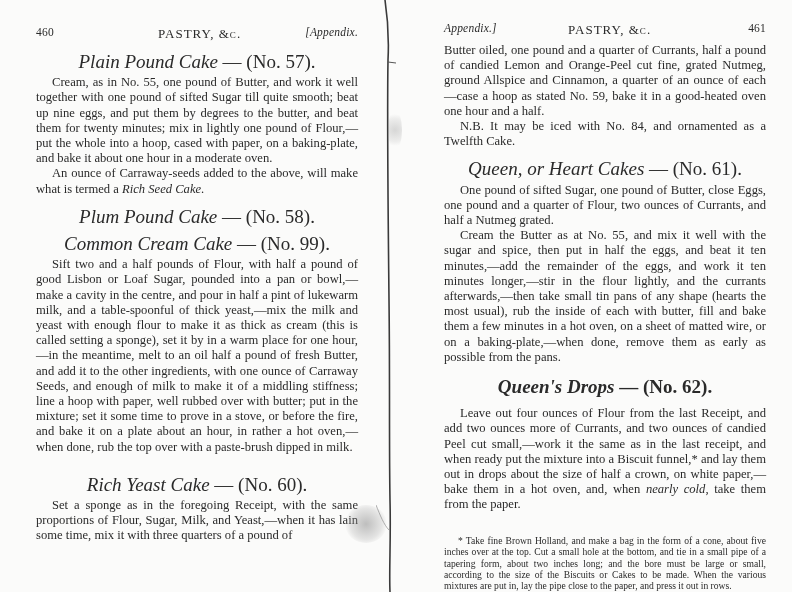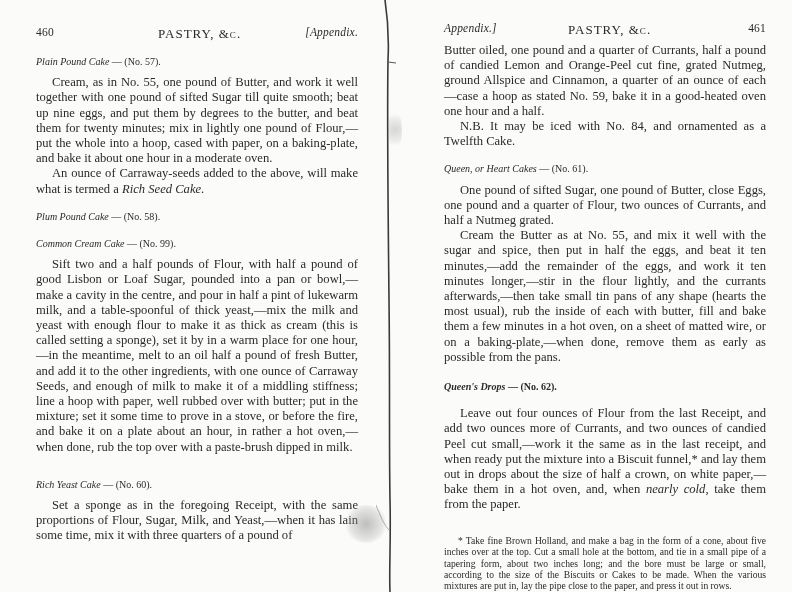--- a/index.html
+++ b/index.html
@@ -15,21 +15,21 @@
   .running-head {
     position: absolute; top: 26px; height: 16px;
     font-size: 11.5px; letter-spacing: 0.2px;
   }
   .running-head .num { position: absolute; top: 0; }
   .running-head .center { position: absolute; top: 0; font-variant: small-caps; letter-spacing: 1px; font-size: 13px; }
   .running-head .section { position: absolute; top: 0; font-style: italic; }
   .text-col { position: absolute; font-size: 12.6px; line-height: 15.2px; text-align: justify; }
   .page-left .text-col { left: 36px; width: 322px; top: 54px; }
   .page-right .text-col { left: 56px; width: 322px; top: 43px; }
-  .heading { text-align: left; margin: 9px 0 6px 0; font-size: 10px; }
+  .heading { text-align: center; margin: 9px 0 6px 0; font-size: 19px; }
   .heading .title { font-style: italic; }
   .para { text-indent: 16px; margin: 0; }
   .para.noindent { text-indent: 0; }
   .para em { font-style: italic; }
   .footnote { font-size: 9.6px; line-height: 11.4px; margin-top: 22px; text-align: justify; }
   .footnote .para { text-indent: 14px; }
   .gutter {
     position: absolute; left: 386px; top: 0; width: 3px; height: 592px;
   }
   .gutter svg { position: absolute; left: -10px; top: 0; }

